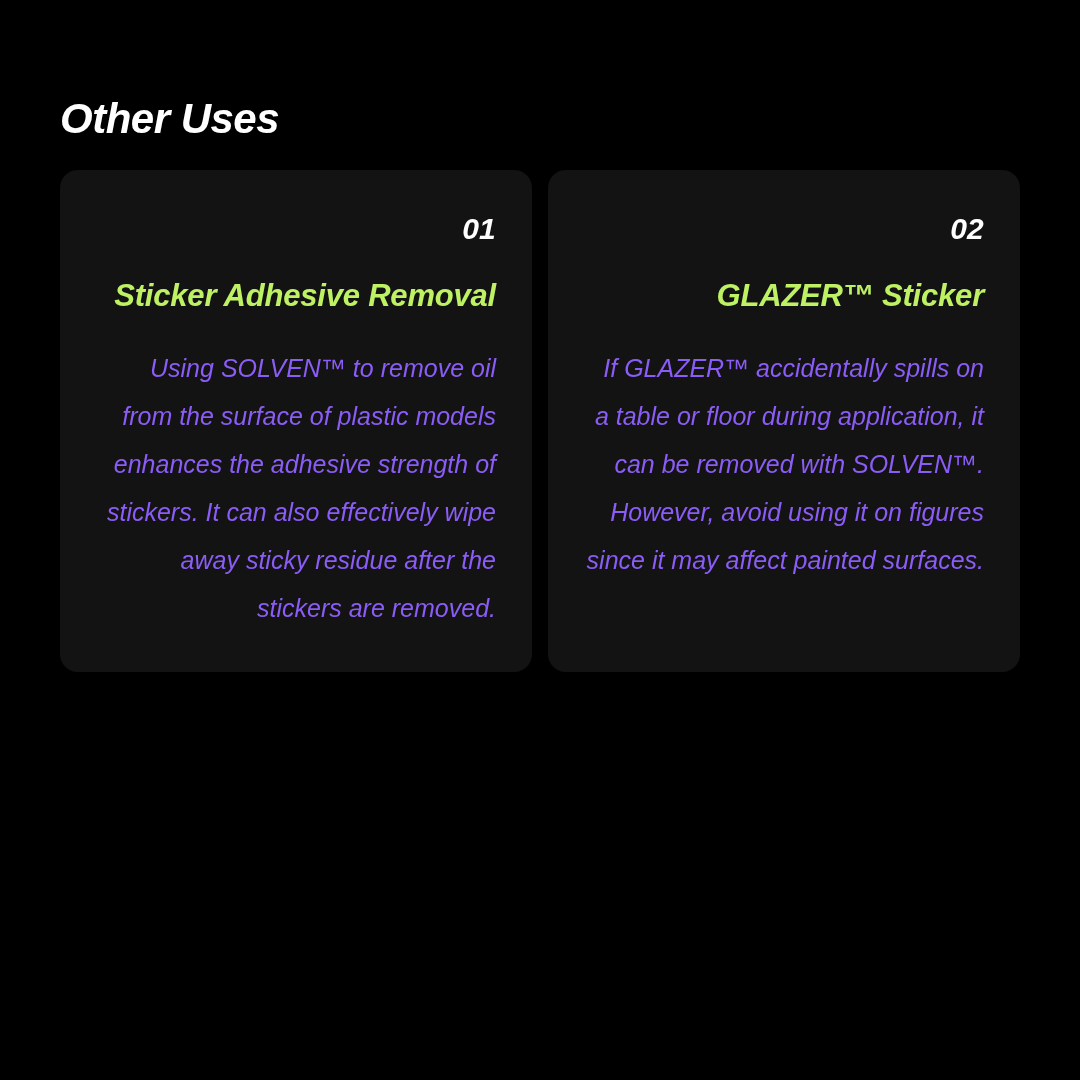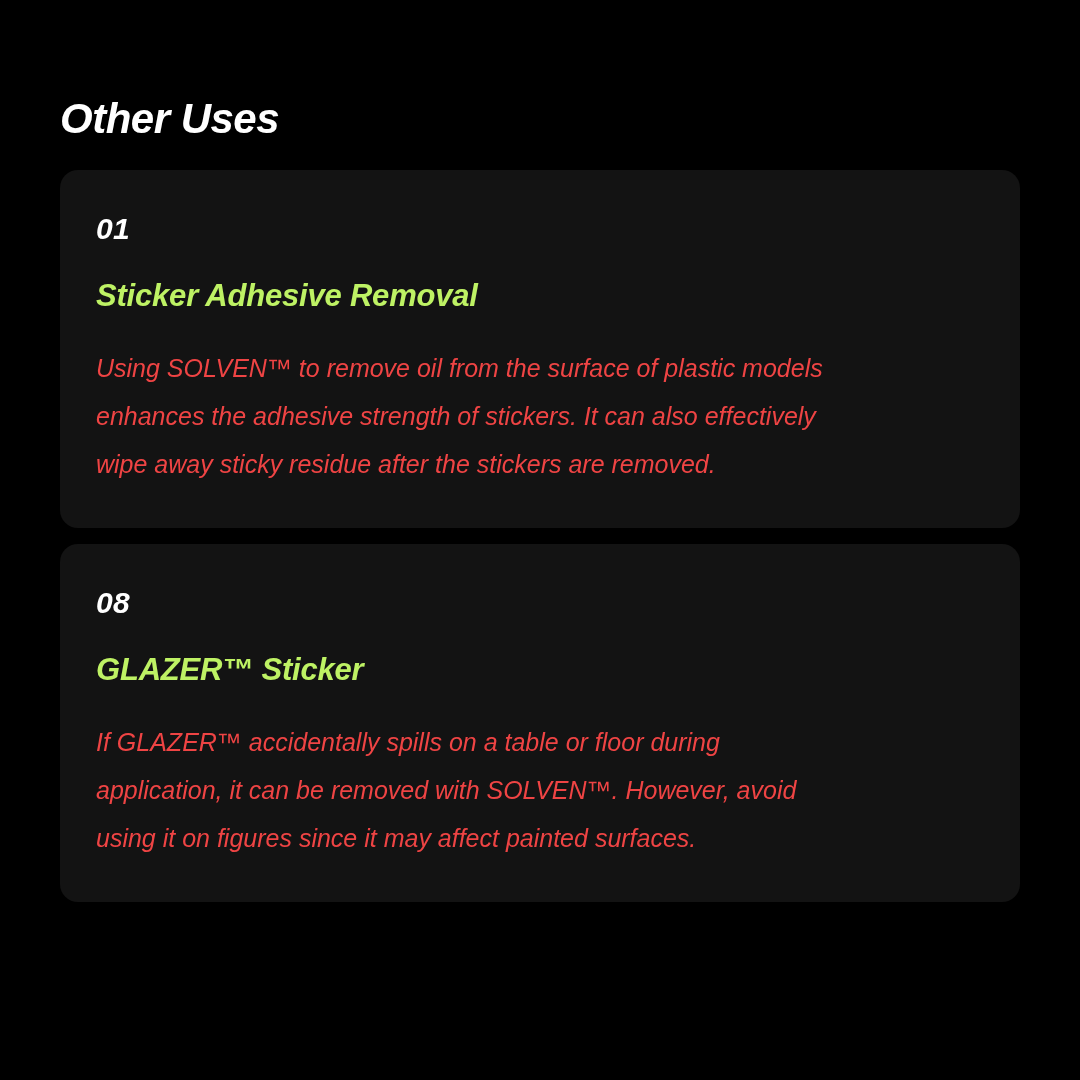--- a/index.html
+++ b/index.html
@@ -29,22 +29,23 @@
     color: #ffffff;
     letter-spacing: -0.5px;
     line-height: 1.2;
   }
   .cards {
     position: absolute;
     left: 60px;
     top: 170px;
     width: 960px;
     display: flex;
-    flex-direction: column;
+    flex-direction: row;
     gap: 16px;
+    text-align: right;
   }
   .card {
     background: #131313;
     border-radius: 18px;
     padding: 42px 36px 40px 36px;
     box-sizing: border-box;
   }
   .card-number {
     font-size: 30px;
     font-weight: bold;
@@ -56,21 +57,21 @@
   .card-heading {
     font-size: 31px;
     font-weight: bold;
     color: #bef264;
     line-height: 1.2;
     margin: 0 0 30px 0;
     letter-spacing: -0.2px;
   }
   .card-body {
     font-size: 25px;
-    color: #ef4444;
+    color: #8b5cf6;
     line-height: 1.92;
     margin: 0;
     max-width: 740px;
     font-weight: 400;
   }
 </style>
 </head>
 <body>
 
 <div class="page">
@@ -79,20 +80,20 @@
 
   <div class="cards">
 
     <div class="card">
       <div class="card-number">01</div>
       <div class="card-heading">Sticker Adhesive Removal</div>
       <p class="card-body">Using SOLVEN™ to remove oil from the surface of plastic models enhances the adhesive strength of stickers. It can also effectively wipe away sticky residue after the stickers are removed.</p>
     </div>
 
     <div class="card">
-      <div class="card-number">08</div>
+      <div class="card-number">02</div>
       <div class="card-heading">GLAZER™ Sticker</div>
       <p class="card-body">If GLAZER™ accidentally spills on a table or floor during application, it can be removed with SOLVEN™. However, avoid using it on figures since it may affect painted surfaces.</p>
     </div>
 
   </div>
 
 </div>
 
 </body></html>

